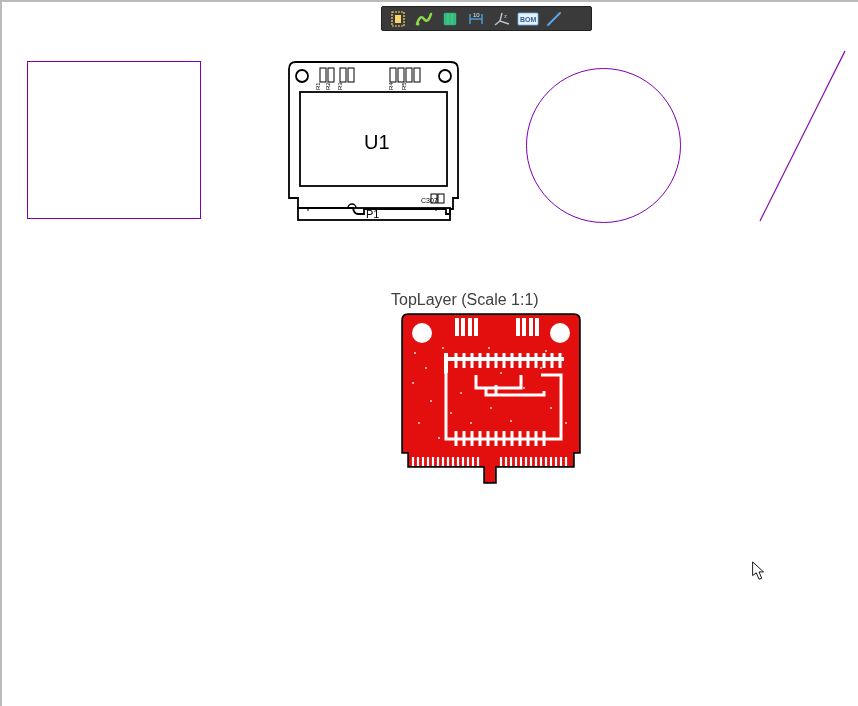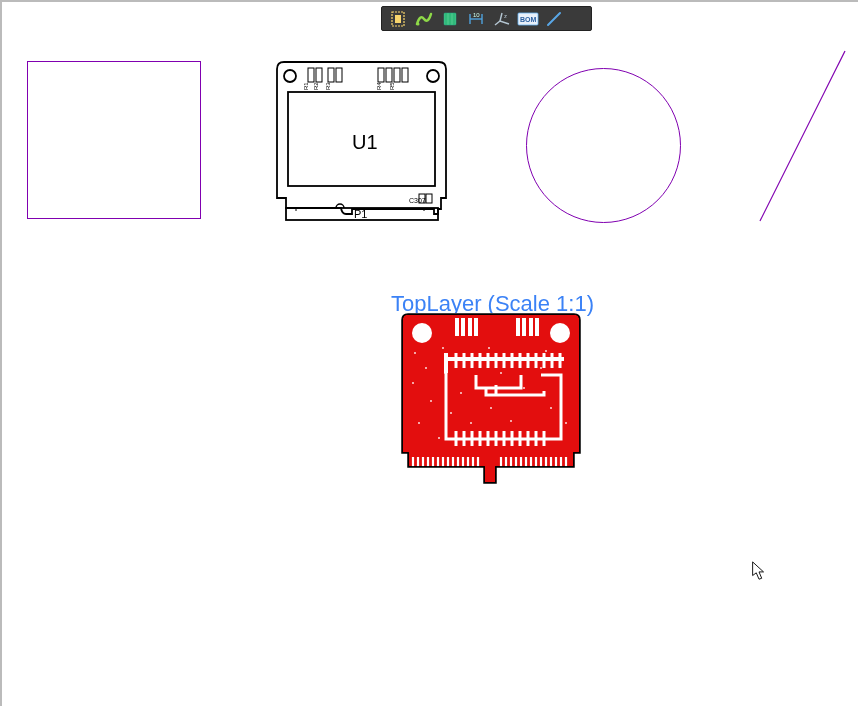--- a/index.html
+++ b/index.html
@@ -52,22 +52,22 @@
     border-radius: 50%;
   }
   .purple-line {
     position: absolute;
   }
   .pcb-outline {
     position: absolute;
   }
   .label {
     position: absolute;
-    font-size: 22px;
-    color: #3b82f6;
+    font-size: 16px;
+    color: #404040;
   }
   .cursor-arrow {
     position: absolute;
     width: 16px;
     height: 20px;
     pointer-events: none;
   }
   .toplayer-board {
     position: absolute;
   }
@@ -122,21 +122,21 @@
     </div>
     <div class="tool-btn">
       <svg width="18" height="18" viewBox="0 0 18 18">
         <line x1="3" y1="15" x2="15" y2="3" stroke="#59a7e6" stroke-width="2" stroke-linecap="round"></line>
       </svg>
     </div>
   </div>
 
   <div class="purple-rect" style="left:25px; top:59px; width:172px; height:156px;"></div>
 
-  <div class="pcb-outline" style="left:272px; top:58px; width:175px; height:164px;">
+  <div class="pcb-outline" style="left:284px; top:58px; width:175px; height:164px;">
     <svg width="175" height="164" viewBox="0 0 175 164">
 
       <path d="M10 2
                L165 2
                Q172 2 172 9
                L172 138
                L167 138
                L167 149
                L164 149
                L164 154

